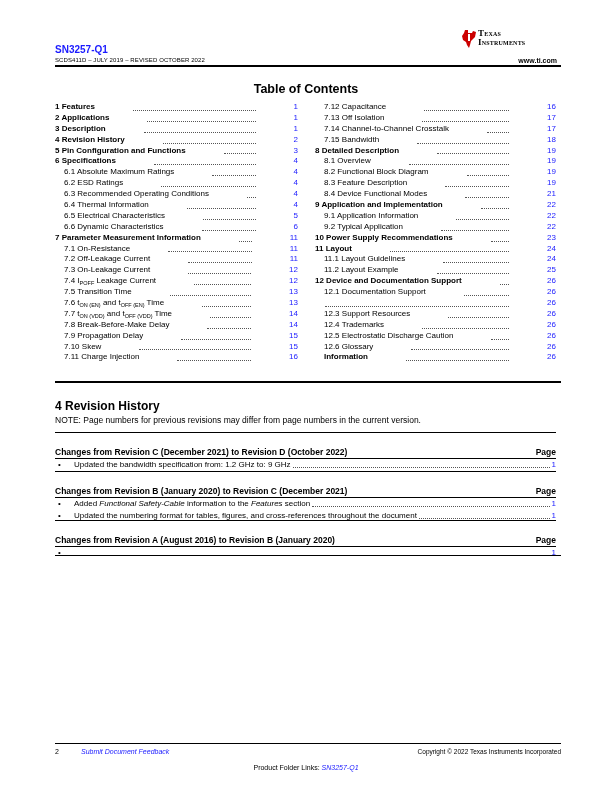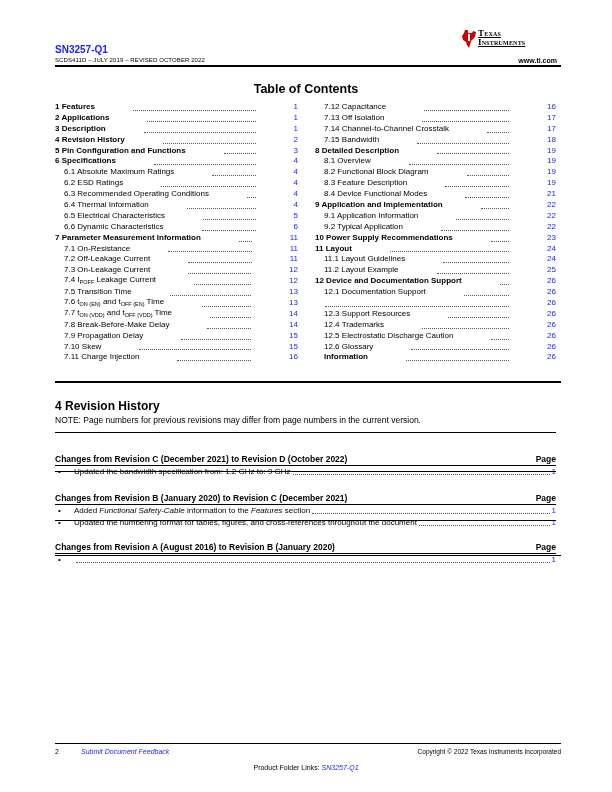--- a/index.html
+++ b/index.html
@@ -1,39 +1,39 @@
 <!DOCTYPE html>
 <html><head>
 <meta charset="utf-8">
 <style>
   html, body { margin:0; padding:0; background:#fff; }
   body { width:612px; height:792px; position:relative; font-family:"Liberation Sans", sans-serif; color:#000; overflow:hidden; }
   .hdr-part { position:absolute; left:55px; top:44px; font-size:10px; font-weight:bold; color:#1a1aff; }
   .hdr-doc { position:absolute; left:55px; top:57px; font-size:6px; letter-spacing:0.1px; }
   .hdr-url { position:absolute; right:55px; top:57px; font-size:7px; font-weight:bold; }
   .logo { position:absolute; left:461px; top:29px; width:100px; height:22px; }
-  .logo-text { position:absolute; left:17px; top:0; font-family:"Liberation Serif", serif; font-weight:bold; font-size:9px; line-height:9px; letter-spacing:0.2px;text-decoration:underline; }
+  .logo-text { position:absolute; left:17px; top:0; font-family:"Liberation Serif", serif; font-weight:bold; font-size:9px; line-height:9px; letter-spacing:0.2px; }
   .logo-text .l2 { font-size:9px; }
   .hdr-rule { position:absolute; left:55px; right:51px; top:65px; height:2px; background:#000; }
   .toc-title { position:absolute; left:0; width:612px; text-align:center; top:82px; font-size:12.5px; font-weight:bold; }
   .toc-col { position:absolute; top:102px; width:243px; font-size:8px; }
   .toc-col.left { left:55px; }
   .toc-col.right { left:315px; width:241px; }
   .toc-row { display:flex; align-items:baseline; height:10.9px; line-height:10.9px; white-space:nowrap; overflow:hidden;gap:37px; }
   .toc-row.l1 { font-weight:bold; }
-  .toc-row.l2 { padding-left:9px;align-items:center; }
+  .toc-row.l2 { padding-left:9px; }
   .toc-row .t { flex:0 0 auto; }
   .toc-row .dots { flex:1 1 auto; overflow:hidden; border-bottom:1px dotted #555; margin:0 1px 2px 1px; height:1px; align-self:flex-end; }
   .toc-row .p { flex:0 0 auto; color:#1a1aff; font-weight:normal; }
   sub { font-size:5.5px; vertical-align:-2px; }
   .toc-rule { position:absolute; left:55px; right:51px; top:381px; height:1.5px; background:#000; }
   .rev-title { position:absolute; left:55px; top:399px; font-size:12px; font-weight:bold; }
   .rev-note { position:absolute; left:55px; top:415px; font-size:8.5px; }
   .change-block { position:absolute; left:55px; width:501px; font-size:8px; }
-  .change-head { display:flex; justify-content:space-between; font-weight:bold; font-size:8.5px; border-bottom:1.2px solid #000; padding-bottom:1px; border-top:1.2px solid #000; padding-top:21px; }
+  .change-head { display:flex; justify-content:space-between; font-weight:bold; font-size:8.5px; border-bottom:1.2px solid #000; padding-bottom:1px; border-top:1.2px solid #000; padding-top:14px; }
   .change-item { display:flex; align-items:baseline; height:12px; line-height:12px; white-space:nowrap; }
   .change-item .bullet { width:16px; flex:0 0 auto; padding-left:3px; }
   .change-item .dots { flex:1 1 auto; border-bottom:1px dotted #555; margin:0 2px 3px 2px; align-self:flex-end; }
   .change-item .p { color:#1a1aff; }
   .end-rule { position:absolute; left:55px; right:51px; height:1.2px; background:#000; }
   .foot-rule { position:absolute; left:55px; right:51px; top:743px; height:1px; background:#000; }
   .foot-page { position:absolute; left:55px; top:748px; font-size:7px; }
   .foot-feedback { position:absolute; left:81px; top:748px; font-size:7px; font-style:italic; color:#1a1aff; }
   .foot-copy { position:absolute; right:51px; top:748px; font-size:6.5px; }
   .foot-links { position:absolute; left:0; width:612px; text-align:center; top:764px; font-size:7px; }

